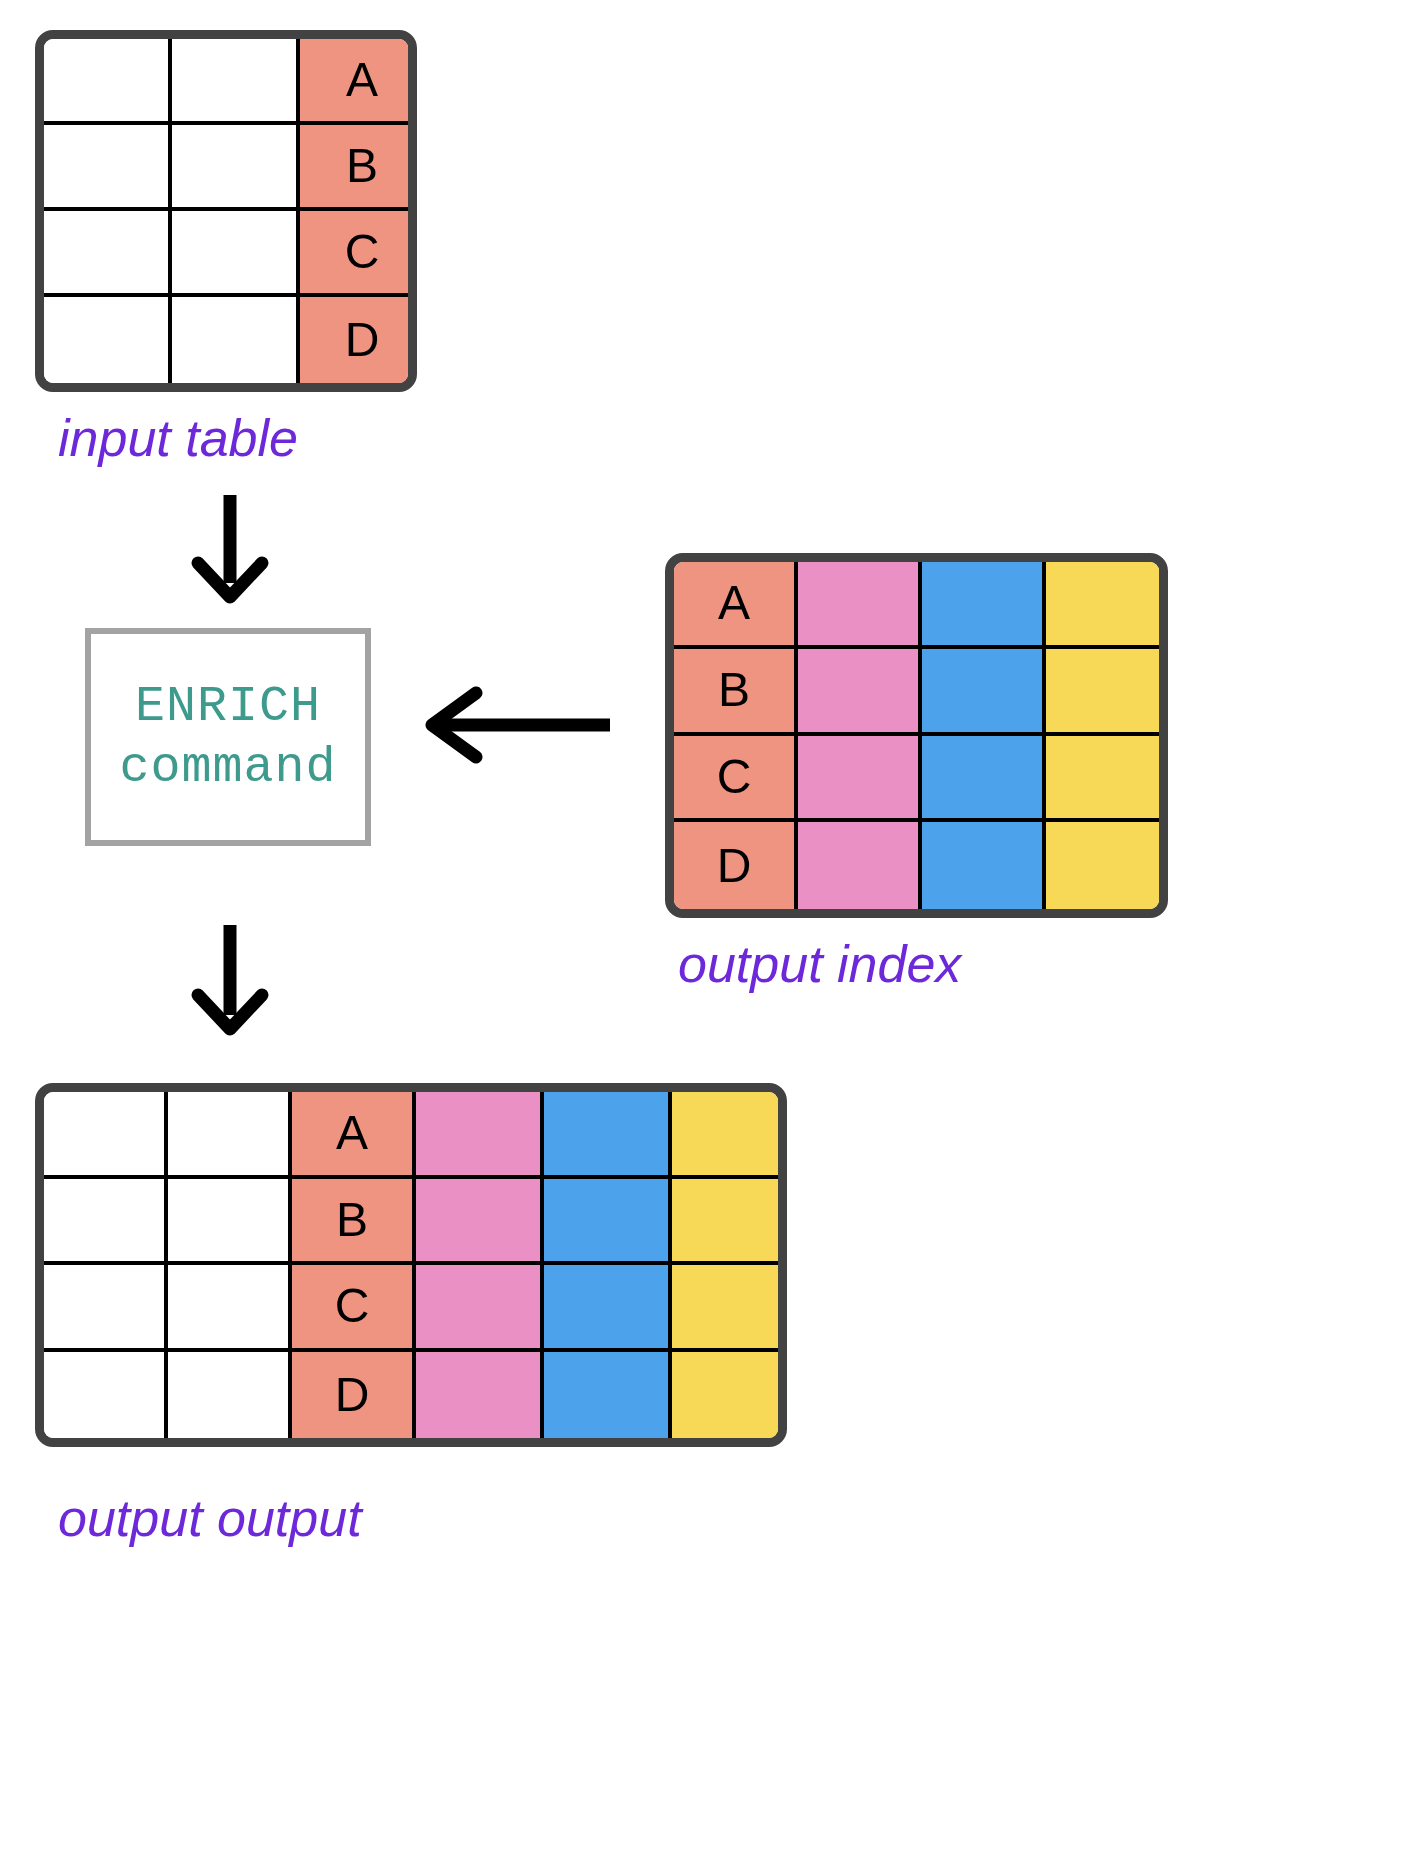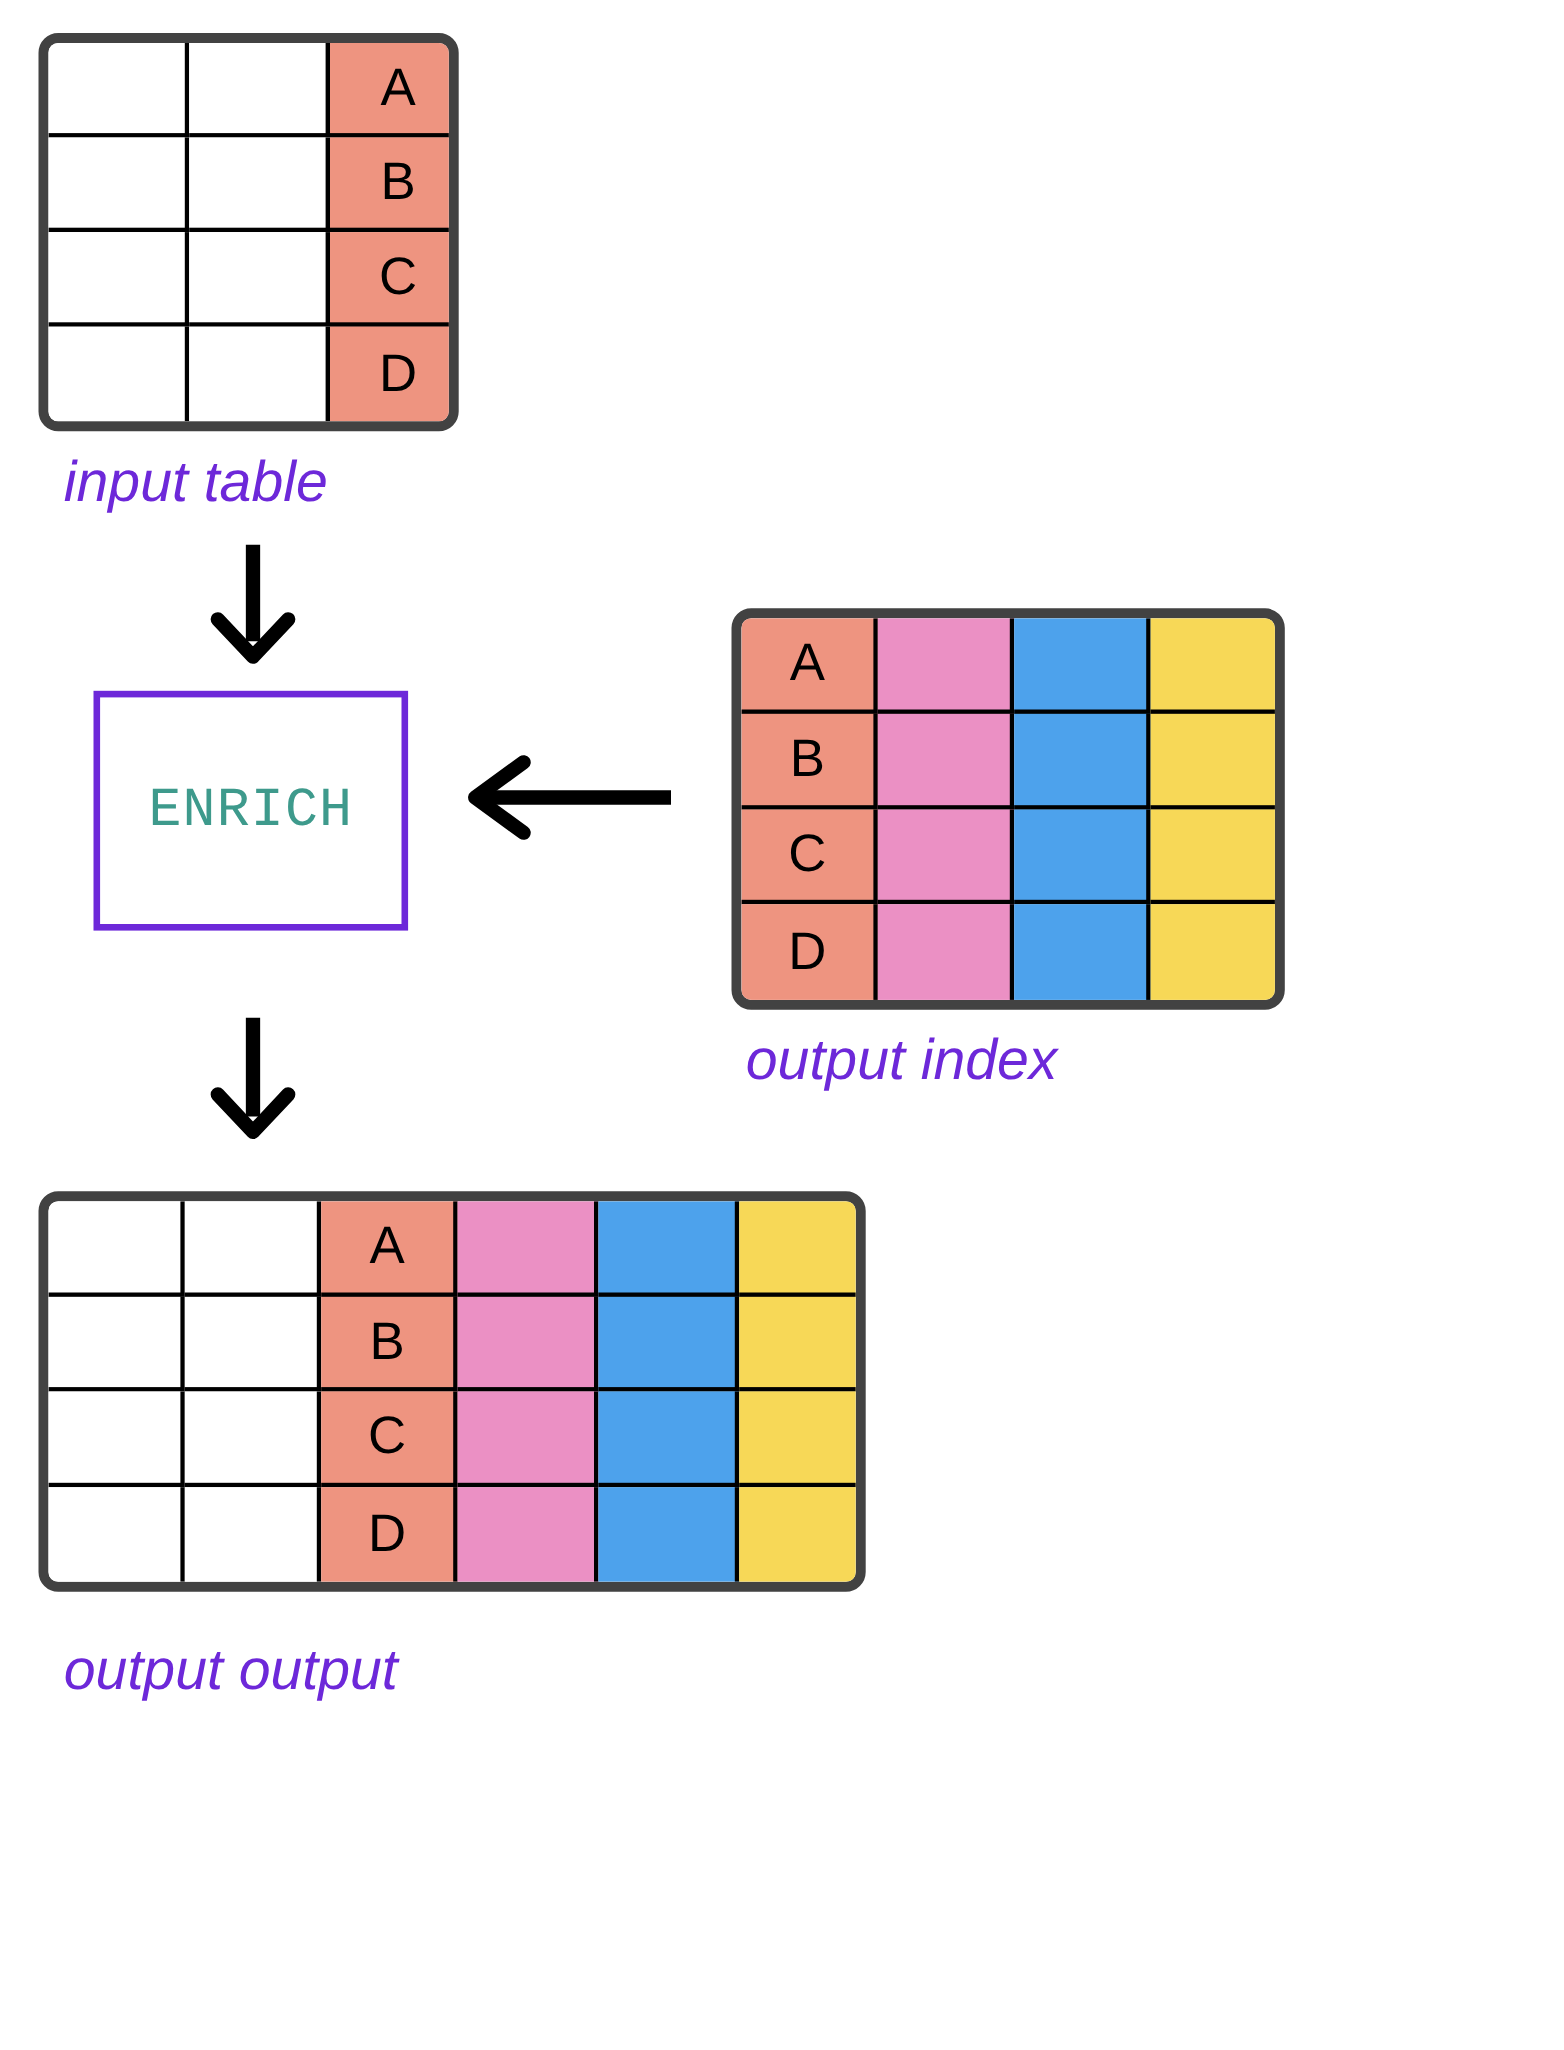--- a/index.html
+++ b/index.html
@@ -69,21 +69,21 @@
     font-family: "Liberation Sans", sans-serif;
     white-space: nowrap;
     line-height: 1;
     font-style: italic;
   }
 
   
   .cmd-box {
     position: absolute;
     box-sizing: border-box;
-    border: 6px solid #6d28d9;
+    border: 6px solid #a3a3a3;
     background: #ffffff;
     display: flex;
     flex-direction: column;
     align-items: center;
     justify-content: center;
   }
   .cmd-line {
     color: #3e9a8c;
     font-family: "Liberation Mono", monospace;
     font-size: 50px;
@@ -130,20 +130,21 @@
 
   <div class="arrow" style="left:180px; top:495px; width:100px; height:110px;">
     <svg width="100" height="110" viewBox="0 0 100 110">
       <line x1="50" y1="0" x2="50" y2="88" stroke="#000000" stroke-width="13" stroke-linecap="butt"></line>
       <polyline points="18,68 50,102 82,68" fill="none" stroke="#000000" stroke-width="13" stroke-linecap="round" stroke-linejoin="round"></polyline>
     </svg>
   </div>
 
   <div class="cmd-box" style="left:85px; top:628px; width:286px; height:218px;">
     <div class="cmd-line">ENRICH</div>
+    <div class="cmd-line">command</div>
   </div>
 
   <div class="arrow" style="left:420px; top:680px; width:190px; height:90px;">
     <svg width="190" height="90" viewBox="0 0 190 90">
       <line x1="190" y1="45" x2="22" y2="45" stroke="#000000" stroke-width="13" stroke-linecap="butt"></line>
       <polyline points="56,13 12,45 56,77" fill="none" stroke="#000000" stroke-width="13" stroke-linecap="round" stroke-linejoin="round"></polyline>
     </svg>
   </div>
 
   <div class="tbl" id="enrich-index" style="left:665px; top:553px; width:503px; height:365px;">

